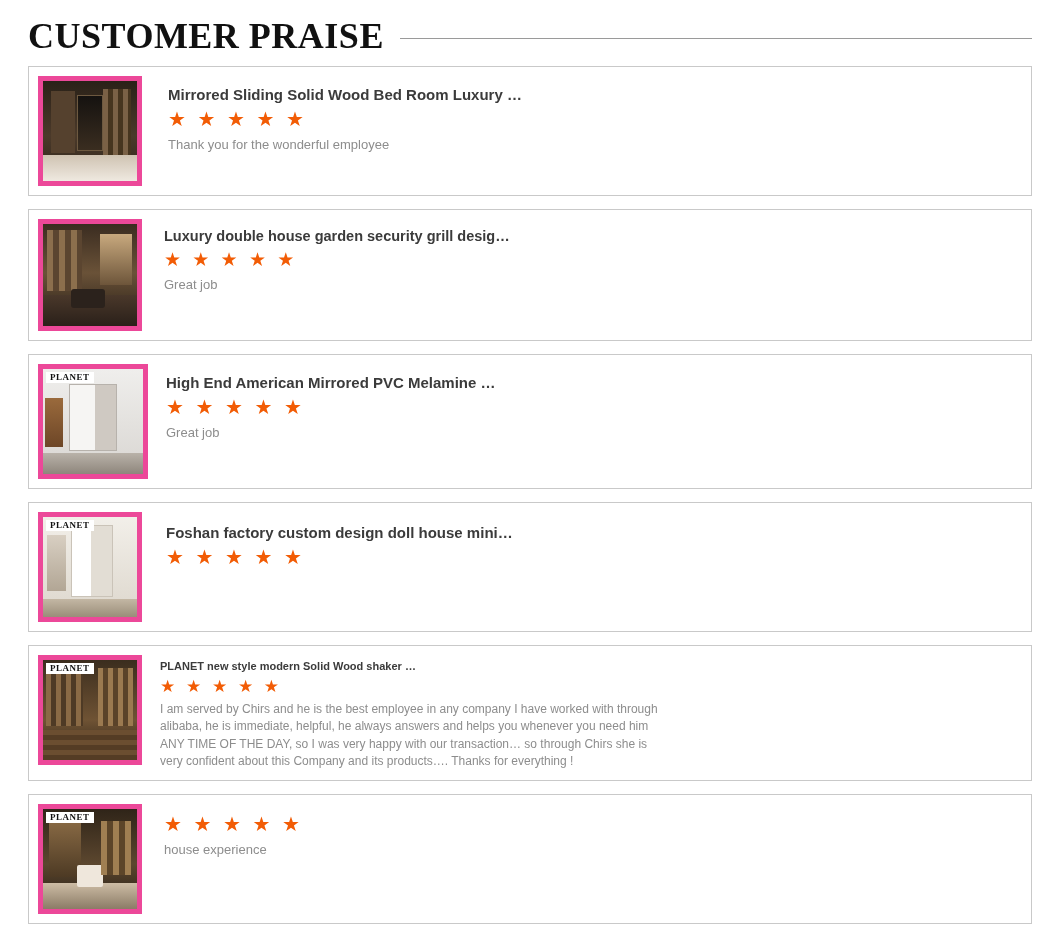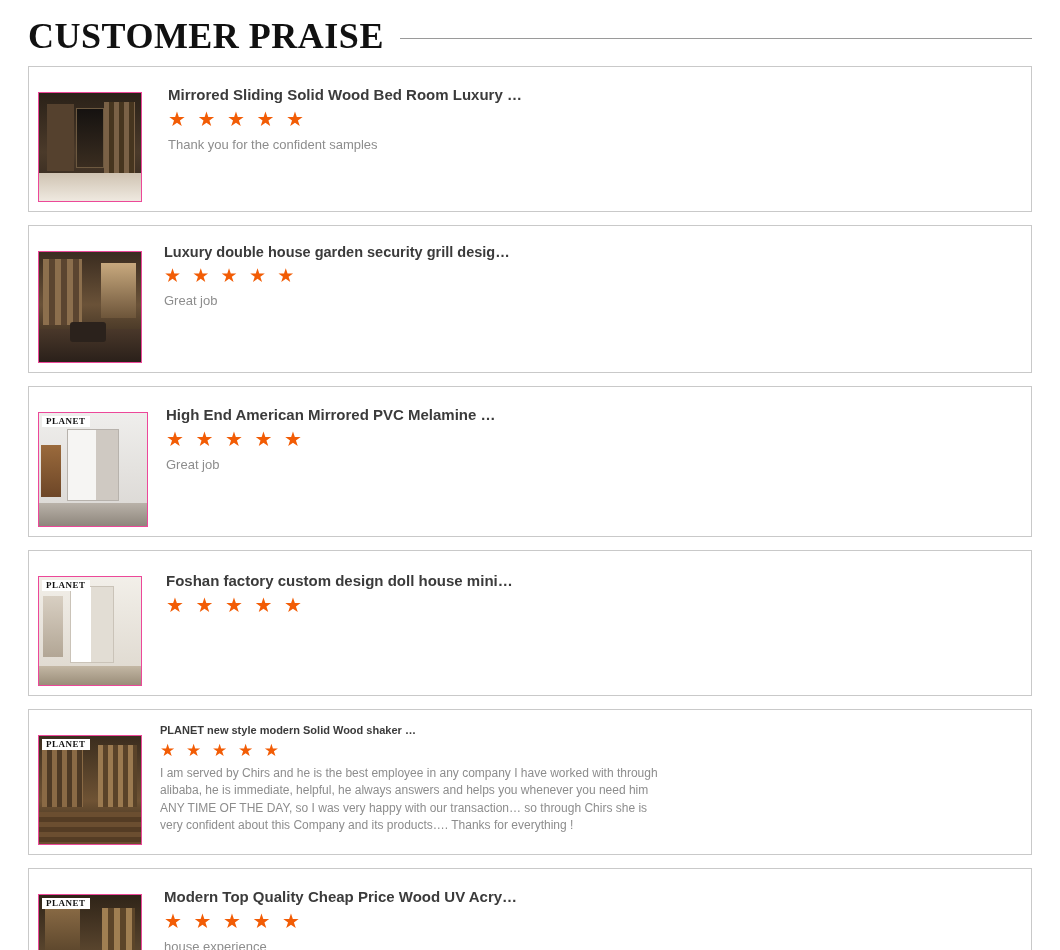--- a/index.html
+++ b/index.html
@@ -56,26 +56,25 @@
   .review-card {
     border: 1px solid #c9c9c9;
     background: #ffffff;
     box-sizing: border-box;
     display: flex;
     align-items: flex-start;
     padding: 9px;
   }
   .review-thumb {
     flex: 0 0 auto;
-    border: 1px solid #ec4899;
+    border: 5px solid #ec4899;
     box-sizing: border-box;
     position: relative;
     overflow: hidden;
     background: #fdba74;
-    margin-top: 16px;
   }
   .review-body {
     flex: 1 1 auto;
     box-sizing: border-box;
     padding-left: 24px;
     padding-top: 6px;
   }
   .review-title {
     color: #3b3b3b;
     font-weight: 700;
@@ -276,21 +275,21 @@
     <div class="review-card c0">
       <div class="review-thumb">
         <div class="thumb-art art-a">
             <span class="floor"></span>
             <span class="mid"></span>
           </div>
       </div>
       <div class="review-body">
         <div class="review-title">Mirrored Sliding Solid Wood Bed Room Luxury …</div>
         <div class="stars">★ ★ ★ ★ ★</div>
-        <p class="review-text">Thank you for the confident samples</p>
+        <p class="review-text">Thank you for the wonderful employee</p>
       </div>
     </div>
 
     <div class="review-card c1">
       <div class="review-thumb">
         <div class="thumb-art art-b">
             <span class="floor"></span>
             <span class="mid"></span>
           </div>
       </div>
@@ -344,20 +343,19 @@
 
     <div class="review-card c5">
       <div class="review-thumb">
         <div class="thumb-art art-f">
             <span class="floor"></span>
             <span class="mid"></span>
           </div>
         <span class="logo-tag">PLANET</span>
       </div>
       <div class="review-body">
-        <div class="review-title">Modern Top Quality Cheap Price Wood UV Acry…</div>
         <div class="stars">★ ★ ★ ★ ★</div>
         <p class="review-text">house experience</p>
       </div>
     </div>
 
   </div>
 </div>
 
 </body></html>

